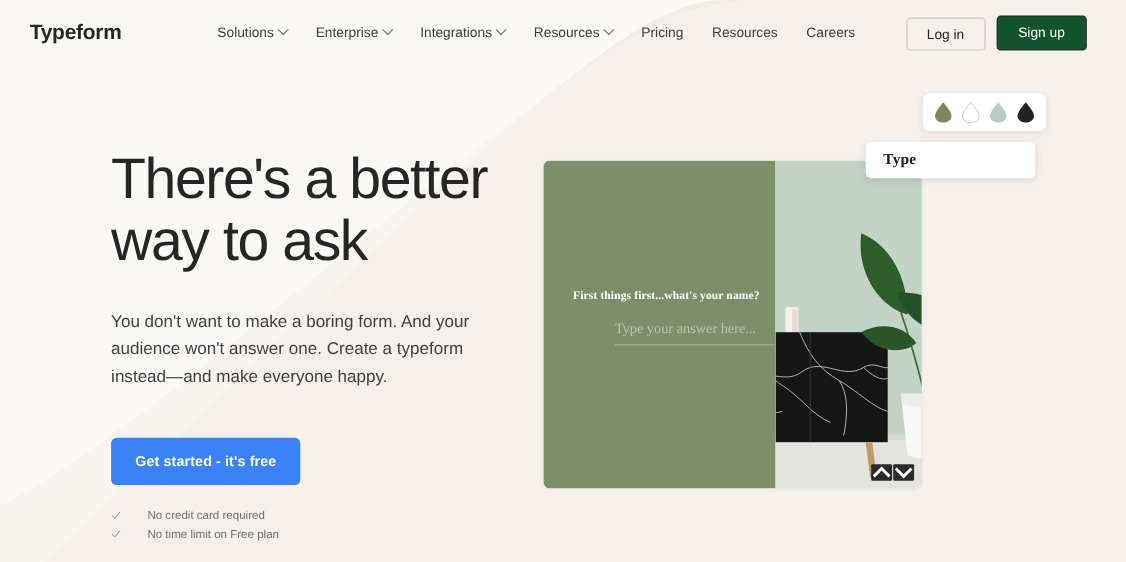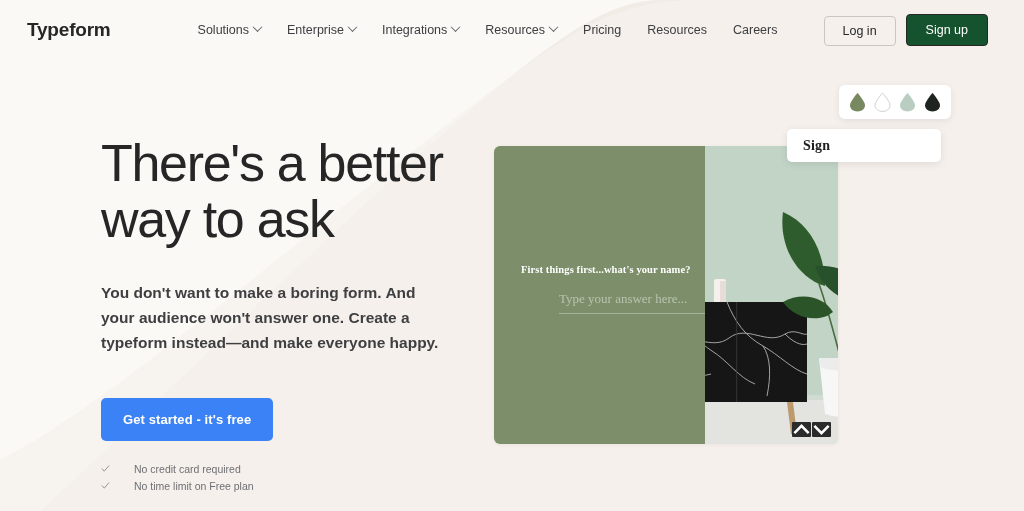--- a/index.html
+++ b/index.html
@@ -60,21 +60,21 @@
   }
 
   
   #hero-copy { position:absolute; left:101px; top:136px; width:380px; z-index:10; }
   #headline {
     font-size:52px; line-height:1.07; color:#262627;
     font-weight:400; letter-spacing:-1.3px;
   }
   #subcopy {
     margin-top:33px; font-size:15.5px; line-height:1.62;
-    color:#3f3f42; width:345px;font-weight:bold;
+    color:#3f3f42; width:345px;
   }
   #cta-btn {
     margin-top:42px; display:inline-block;
     background:#3b82f6; color:#ffffff; border:none; border-radius:5px;
     font-size:13px; font-weight:bold; padding:14px 22px; cursor:pointer;
     font-family:"Liberation Sans", sans-serif; letter-spacing:0.1px;
   }
   #perks { margin-top:22px; }
   .perk {
     display:flex; align-items:center; gap:24px;
@@ -277,21 +277,21 @@
       <div class="arrow-btn">
         <svg width="8" height="6" viewBox="0 0 8 6">
             <path d="M1 1.5 L4 4.5 L7 1.5" stroke="#ffffff" stroke-width="1.1" fill="none"></path>
           </svg>
       </div>
     </div>
   </div>
 </div>
 
 <div id="font-card">
-  <span id="font-name">Sign</span>
+  <span id="font-name">Type</span>
 </div>
 
 <div id="swatch-card">
   <div class="swatch">
     <svg width="17" height="20" viewBox="0 0 17 20">
       <path d="M8.5 1 C8.5 1 16 9.4 16 13.2 C16 17 12.6 19.4 8.5 19.4 C4.4 19.4 1 17 1 13.2 C1 9.4 8.5 1 8.5 1 Z" fill="#78895f"></path>
     </svg>
   </div>
   <div class="swatch">
     <svg width="17" height="20" viewBox="0 0 17 20">

